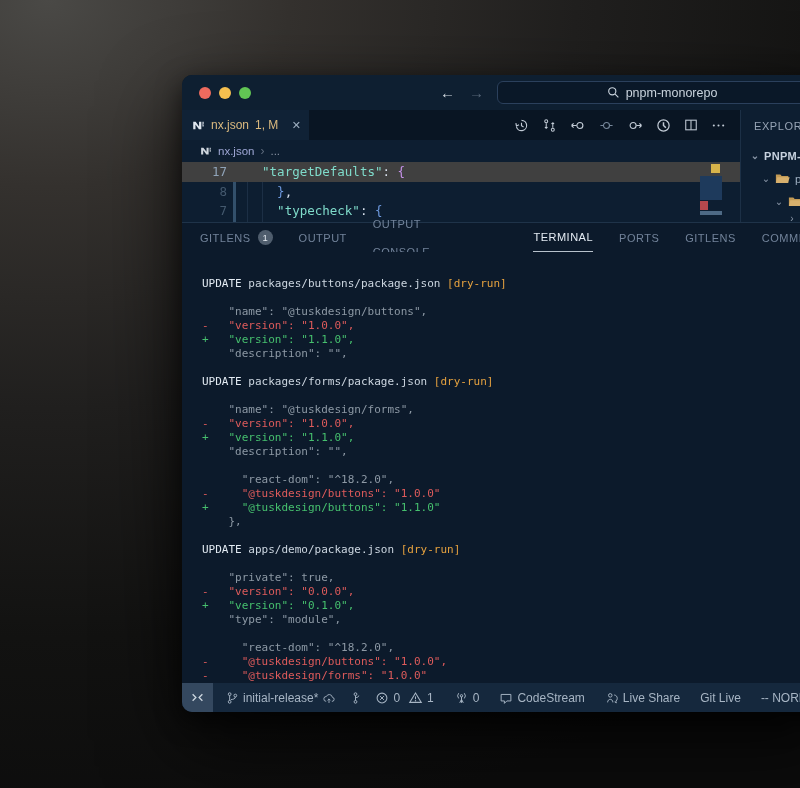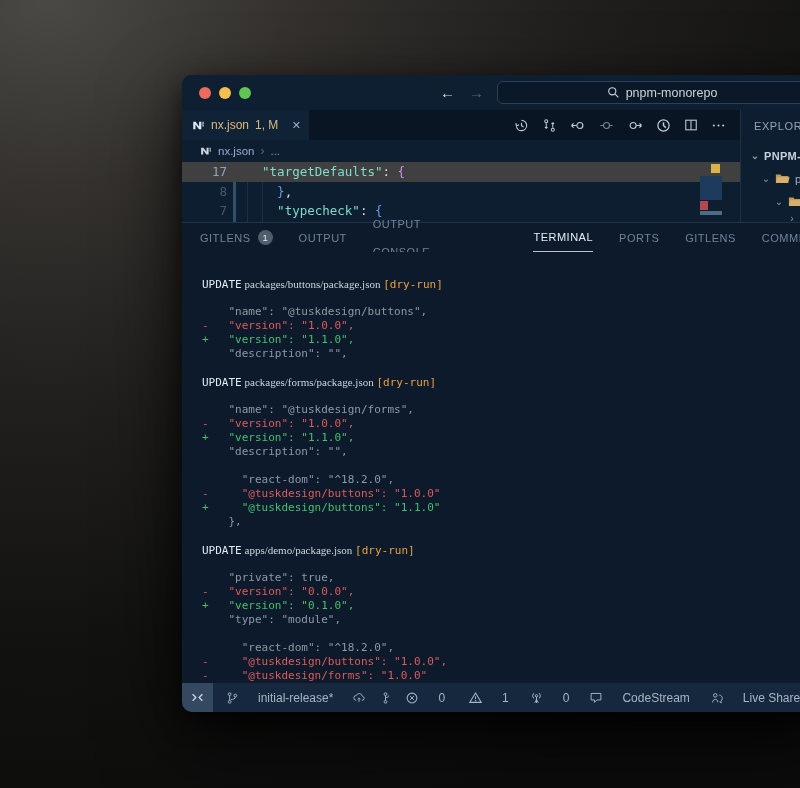--- a/index.html
+++ b/index.html
@@ -82,30 +82,30 @@
   .ptab { font-size:11px; letter-spacing:.5px; color:#72839a; display:flex; align-items:center; gap:7px; height:100%; line-height:28px; }
   .ptab.active { color:#e4ebf3; border-bottom:1px solid #b8c2cc;margin-left:44px; }
   .ptab .badge { width:15px; height:15px; border-radius:50%; background:#4f5d6d; color:#e2e8ee; font-size:9.5px; letter-spacing:0;
                  display:flex; align-items:center; justify-content:center; }
 
   
   .terminal { flex:1; background:#0c1a2b; padding:25px 0 0 20px; overflow:hidden;
               font-family:"DejaVu Sans Mono", monospace; font-size:11px; }
   .t-line { height:14px; line-height:14px; white-space:pre; }
   .t-cmd { color:#e3ebf3; font-weight:normal; }
-  .t-path { color:#ccd6e0;font-family:Liberation Serif, serif; }
+  .t-path { color:#ccd6e0; }
   .t-tag { color:#e6a23f; }
   .t-ctx { color:#8d99a5; }
   .t-del { color:#de5b5b; }
   .t-add { color:#46c06e; }
 
   
   .statusbar { height:29px; flex:0 0 29px; background:#15283d; display:flex; align-items:center; font-size:12px; color:#a7b5c4; white-space:nowrap; }
   .remote-block { width:31px; height:29px; background:#34485f; display:flex; align-items:center; justify-content:center; flex:0 0 31px; }
-  .sb-item { display:flex; align-items:center; gap:19px; margin-left:13px; }
+  .sb-item { display:flex; align-items:flex-end; gap:4px; margin-left:13px; }
   .sb-item svg { display:block; }
   .sb-gap { margin-left:20px; }
 </style>
 </head>
 <body>
 
 <div id="screen">
   <div id="window">
 
     <div class="titlebar">

